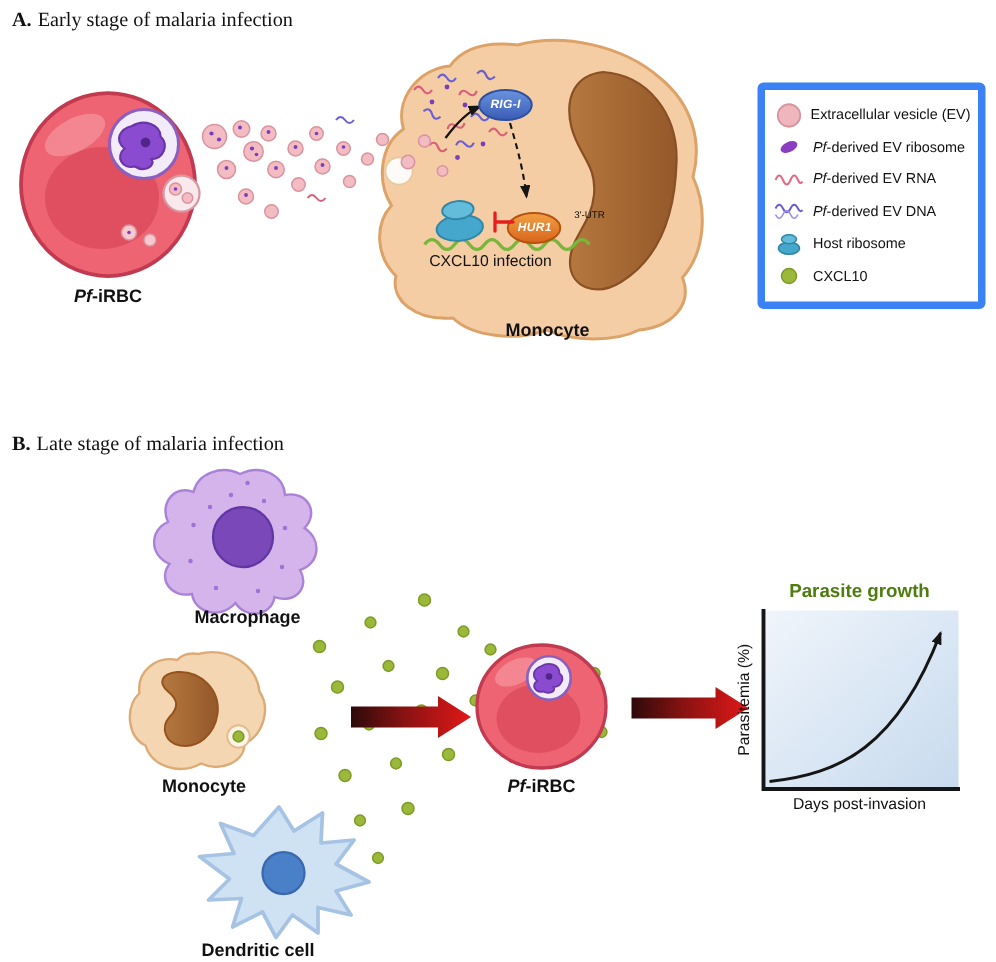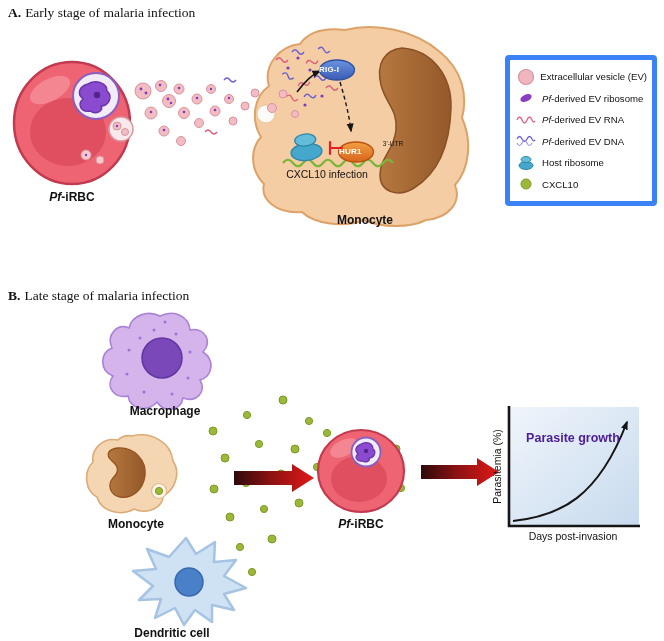--- a/index.html
+++ b/index.html
@@ -7,28 +7,28 @@
          font-family:"Liberation Sans", sans-serif;color:#111;}
   .abs{position:absolute;}
   svg{display:block;}
   .panel-title{font-size:13.5px;white-space:nowrap;font-family:Liberation Serif, serif;}
   .panel-title .letter{font-weight:700;}
   .panel-title .rest{margin-left:4px;}
   .cell-label{font-weight:700;font-size:12px;text-align:center;}
   .cell-label i{font-style:italic;}
   .small-label{font-size:10.5px;text-align:center;}
   .tiny-label{font-size:6.5px;text-align:center;white-space:nowrap;}
-  .protein-tag{color:#fff;font-weight:700;font-size:8px;text-align:left;line-height:14px;height:14px;
-               letter-spacing:.2px;}
+  .protein-tag{color:#fff;font-weight:700;font-size:8px;text-align:center;line-height:14px;height:14px;
+               letter-spacing:.2px;font-style:italic;}
   .legend{left:505px;top:55px;width:152px;border:5px solid #3b82f6;border-radius:4px;background:#fff;
           padding:6px 5px;box-sizing:border-box;}
   .legend-item{display:flex;align-items:center;height:21.5px;gap:5px;}
   .legend-item .txt{font-size:9.6px;white-space:nowrap;}
   .legend-item .txt i{font-style:italic;}
-  .chart-title{font-weight:700;font-size:12.5px;color:#4c1d95;text-align:center;margin-top:44px;}
+  .chart-title{font-weight:700;font-size:12.5px;color:#4d7c0f;text-align:center;}
   .axis-label{font-size:10.5px;text-align:center;white-space:nowrap;}
   .ylabel{transform:rotate(-90deg);transform-origin:center;}
 </style>
 </head>
 <body>
 
 <div class="stage">
 
   <svg class="abs" style="left:0;top:0" width="664" height="641" viewBox="0 0 664 641">
     <defs>

